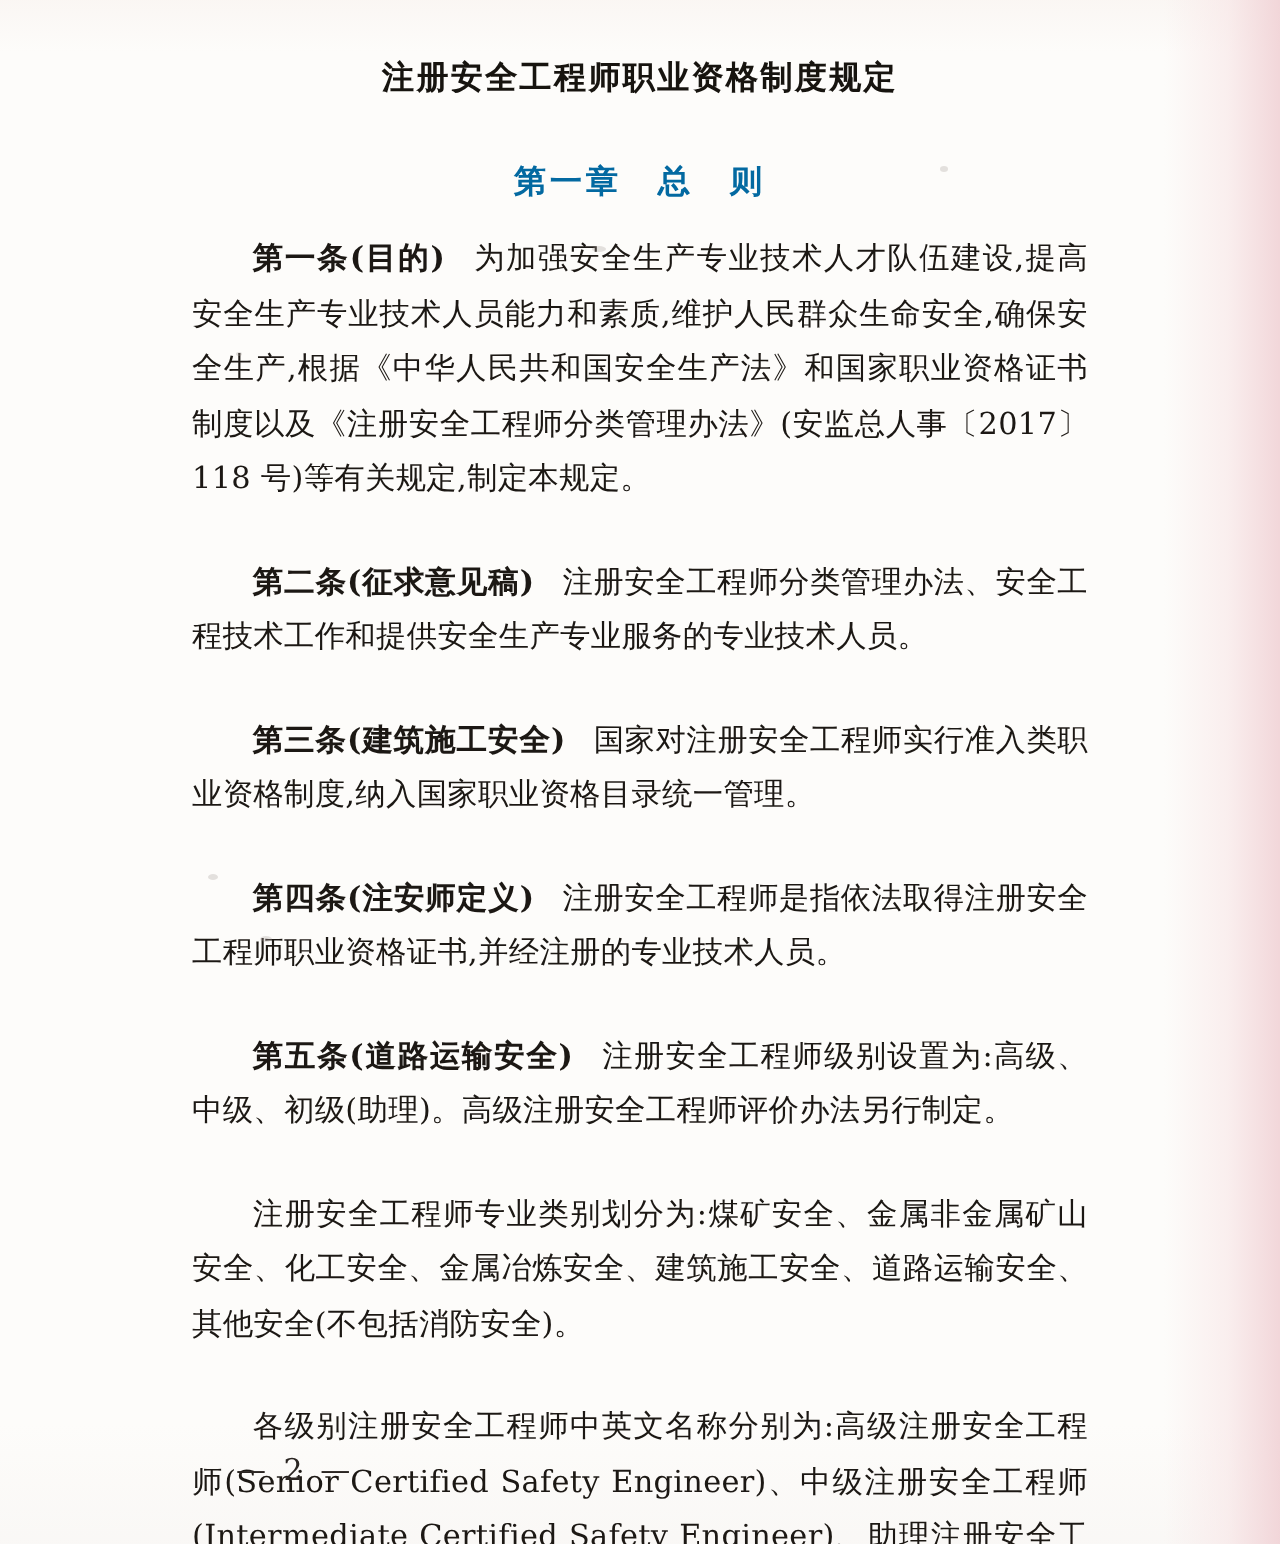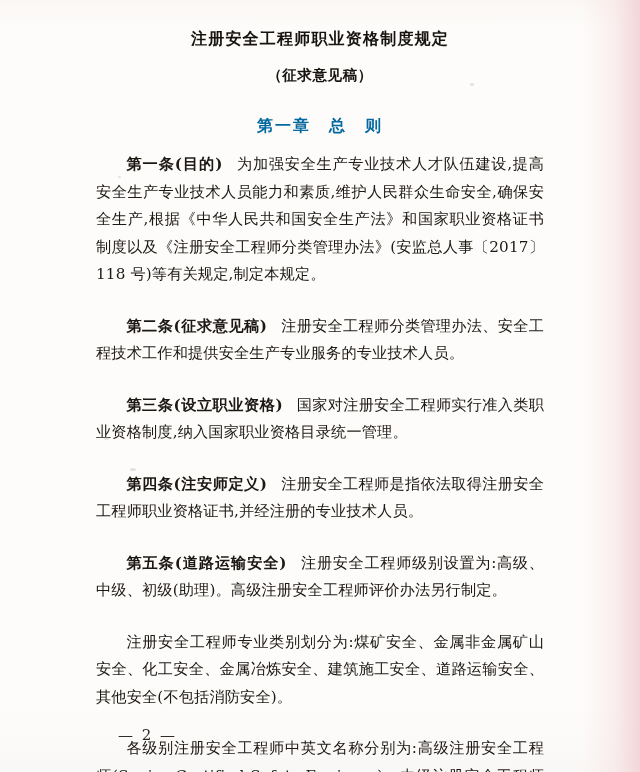--- a/index.html
+++ b/index.html
@@ -124,34 +124,33 @@
   <span class="speckle" style="left:118px; top:176px; width:3px; height:2px;"></span>
   <span class="speckle" style="left:104px; top:437px; width:5px; height:3px;"></span>
   <span class="speckle" style="left:130px; top:468px; width:6px; height:3px;"></span>
   <span class="speckle" style="left:296px; top:123px; width:7px; height:3px;"></span>
   <span class="speckle" style="left:470px; top:83px; width:4px; height:3px;"></span>
 
   <div id="content">
 
     <h1 class="doc-title">注册安全工程师职业资格制度规定</h1>
 
-    <div class="doc-subtitle">（征求意见稿）</div>
 
     <h2 class="chapter-heading">第一章　总　则</h2>
 
     <p class="para first-article">
       <span class="article-label">第一条(目的)</span><span class="article-gap"></span><span>为加强安全生产专业技术人才队伍建设,提高安全生产专业技术人员能力和素质,维护人民群众生命安全,确保安全生产,根据《中华人民共和国安全生产法》和国家职业资格证书制度以及《注册安全工程师分类管理办法》(安监总人事〔2017〕118 号)等有关规定,制定本规定。</span>
     </p>
 
     <p class="para">
       <span class="article-label">第二条(征求意见稿)</span><span class="article-gap"></span><span>注册安全工程师分类管理办法、安全工程技术工作和提供安全生产专业服务的专业技术人员。</span>
     </p>
 
     <p class="para">
-      <span class="article-label">第三条(设立职业资格)</span><span class="article-gap"></span><span>国家对注册安全工程师实行准入类职业资格制度,纳入国家职业资格目录统一管理。</span>
+      <span class="article-label">第三条(建筑施工安全)</span><span class="article-gap"></span><span>国家对注册安全工程师实行准入类职业资格制度,纳入国家职业资格目录统一管理。</span>
     </p>
 
     <p class="para">
       <span class="article-label">第四条(注安师定义)</span><span class="article-gap"></span><span>注册安全工程师是指依法取得注册安全工程师职业资格证书,并经注册的专业技术人员。</span>
     </p>
 
     <p class="para">
       <span class="article-label">第五条(道路运输安全)</span><span class="article-gap"></span><span>注册安全工程师级别设置为:高级、中级、初级(助理)。高级注册安全工程师评价办法另行制定。</span>
     </p>
 

